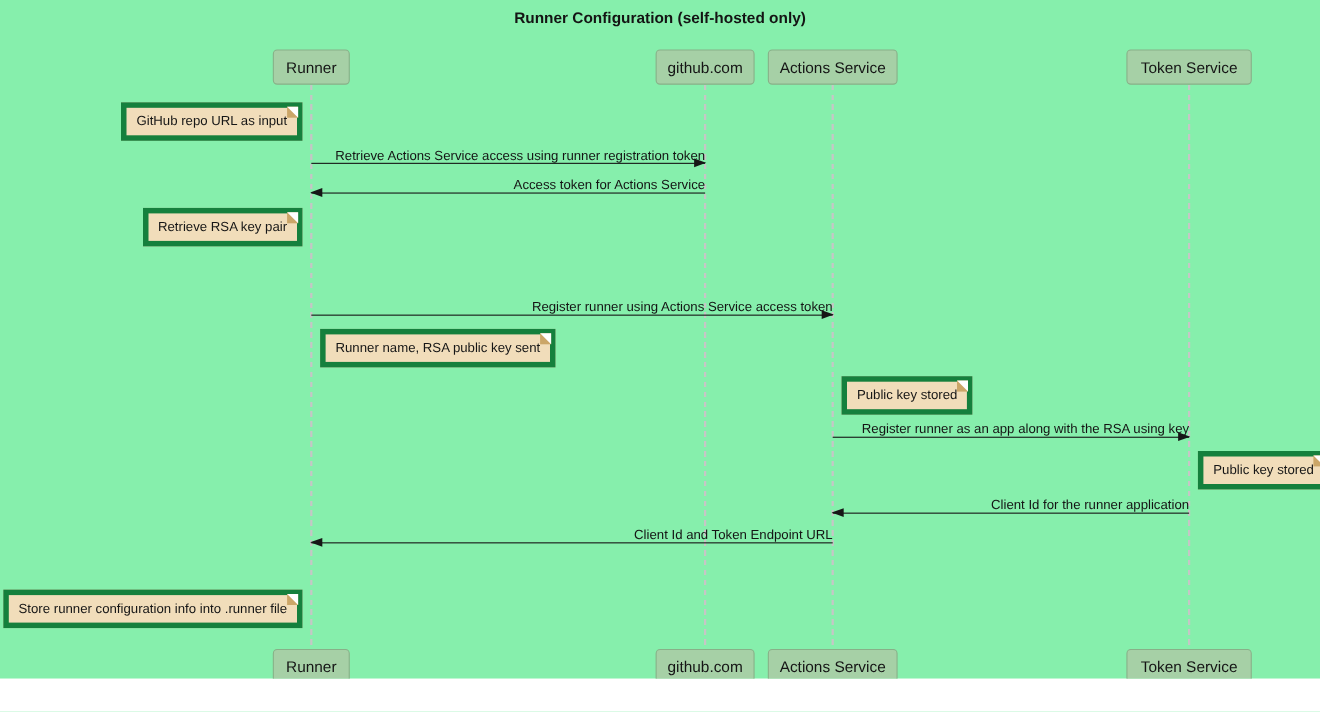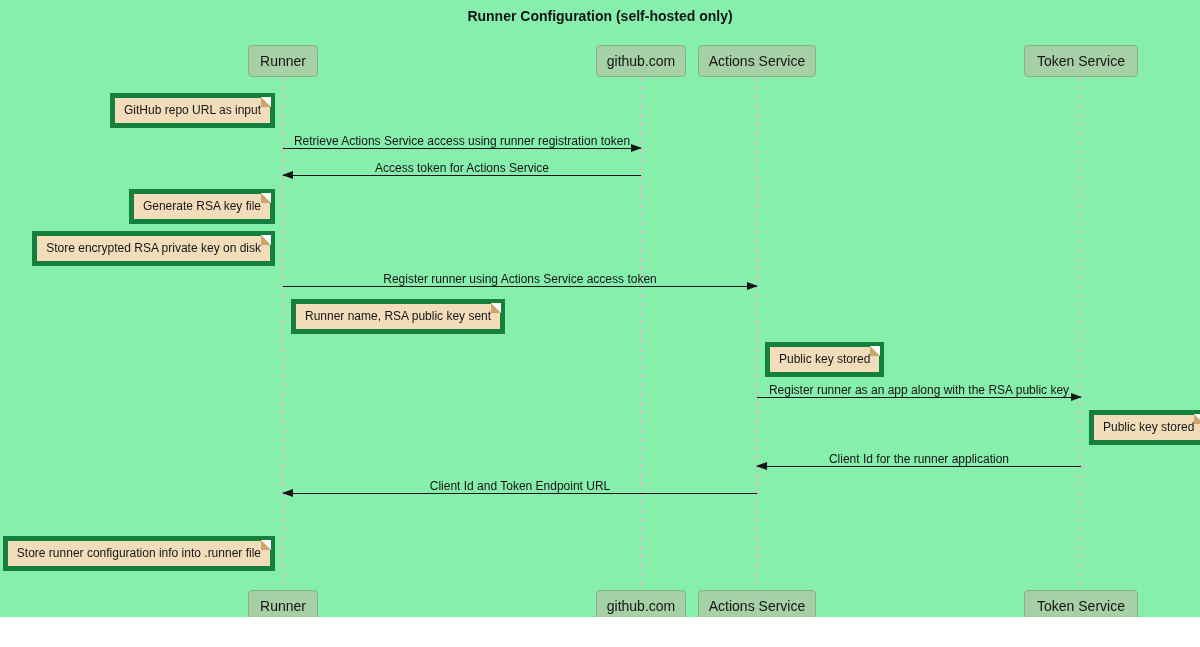--- a/index.html
+++ b/index.html
@@ -30,21 +30,21 @@
     font-size:12px; color:#161616; padding:5px 9px; white-space:nowrap;
     line-height:15px; box-sizing:border-box;
   }
   .note::before {
     content:""; position:absolute; top:-1px; right:-1px;
     border-style:solid; border-width:0 10px 10px 0;
     border-color:#ffffff #ffffff #CBA668 #CBA668;
   }
   .msg { position:absolute; height:0; border-top:1px solid #161616; }
   .msg-label {
-    position:absolute; bottom:1px; left:0; right:0; text-align:center;
+    position:absolute; bottom:1px; left:0; right:0; text-align:right;
     font-size:12px; color:#141414; white-space:nowrap;
   }
   .head-right {
     position:absolute; right:-1px; top:-5px; width:0; height:0;
     border-style:solid; border-width:4.5px 0 4.5px 11px;
     border-color:transparent transparent transparent #161616;
   }
   .head-left {
     position:absolute; left:-1px; top:-5px; width:0; height:0;
     border-style:solid; border-width:4.5px 11px 4.5px 0;
@@ -74,31 +74,30 @@
     </div>
     <div class="msg" style="left: 283px; top: 175px; width: 358px;">
       <div class="msg-label">Access token for Actions Service</div>
       <div class="head-left"></div>
     </div>
     <div class="msg" style="left: 283px; top: 286px; width: 474px;">
       <div class="msg-label">Register runner using Actions Service access token</div>
       <div class="head-right"></div>
     </div>
     <div class="msg" style="left: 757px; top: 397px; width: 324px;">
-      <div class="msg-label">Register runner as an app along with the RSA public key</div>
+      <div class="msg-label">Register runner as an app along with the RSA using key</div>
       <div class="head-right"></div>
     </div>
     <div class="msg" style="left: 757px; top: 466px; width: 324px;">
       <div class="msg-label">Client Id for the runner application</div>
       <div class="head-left"></div>
     </div>
     <div class="msg" style="left: 283px; top: 493px; width: 474px;">
       <div class="msg-label">Client Id and Token Endpoint URL</div>
       <div class="head-left"></div>
     </div>
     <div class="note" style="top: 93px; right: 925px;">GitHub repo URL as input</div>
-    <div class="note" style="top: 189px; right: 925px;">Generate RSA key file</div>
-    <div class="note" style="top: 231px; right: 925px;">Store encrypted RSA private key on disk</div>
+    <div class="note" style="top: 189px; right: 925px;">Retrieve RSA key pair</div>
     <div class="note" style="top: 299px; left: 291px;">Runner name, RSA public key sent</div>
     <div class="note" style="top: 342px; left: 765px;">Public key stored</div>
     <div class="note" style="top: 410px; left: 1089px;">Public key stored</div>
     <div class="note" style="top: 536px; right: 925px; margin-left: 21px;">Store runner configuration info into .runner file</div>
   </main>
 
 </body></html>

